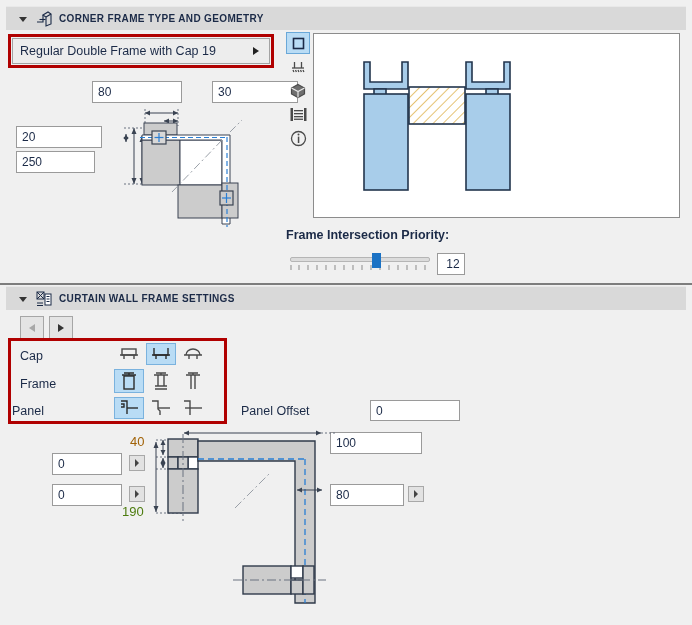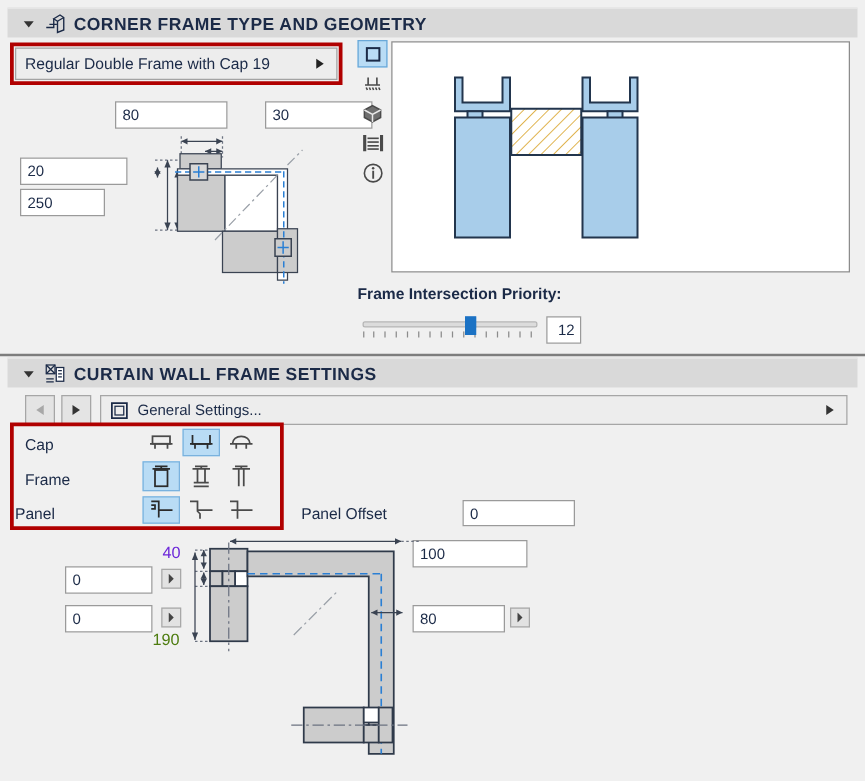--- a/index.html
+++ b/index.html
@@ -19,21 +19,21 @@
     position:absolute;left:6px;width:680px;height:24px;
     background:#d9d9d9;
     border-top:1px solid #e9e9e9;
     display:flex;align-items:center;
     box-sizing:border-box;
   }
   .sect-head .tri{
     width:10px;height:10px;margin-left:12px;margin-right:7px;flex:none;
   }
   .sect-head .htext{
-    font-size:14px;font-weight:bold;letter-spacing:.35px;color:#1b2a47;
+    font-size:10px;font-weight:bold;letter-spacing:.35px;color:#1b2a47;
     white-space:nowrap;
   }
   .sect-head .hicon{width:18px;height:18px;margin-right:6px;flex:none;}
   .sect-rule{position:absolute;left:0;width:692px;height:2px;background:#7d7d7d;}
 
   
   .tf{
     position:absolute;box-sizing:border-box;
     background:#ffffff;border:1px solid #9a9a9a;
     font-family:"Liberation Sans", sans-serif;font-size:12px;color:#1b2a47;
@@ -128,21 +128,21 @@
           <polygon points="1,1 7,5 1,9" fill="#222"></polygon>
         </svg>
     </span>
   </div>
   <div class="redbox" style="left:8px;top:34px;width:266px;height:34px;"></div>
 
   <div class="tf" style="left:92px;top:81px;width:90px;height:22px;">80</div>
   <div class="tf" style="left:176px;top:81px;width:86px;height:22px;margin-left:36px;">30</div>
 
   <div class="tf" style="left:16px;top:126px;width:86px;height:22px;">20</div>
-  <div class="tf" style="left:16px;top:151px;width:68px;height:22px;">250</div>
+  <div class="tf" style="left:16px;top:151px;width:79px;height:22px;">250</div>
 
   <svg style="position:absolute;left:112px;top:104px;" width="155" height="125" viewBox="0 0 155 125">
     <g stroke="#3a4352" fill="none" stroke-width="1">
 
       <g stroke="#3a4352" stroke-width="1">
         <line x1="33" y1="9" x2="66" y2="9"></line>
         <polygon points="33,9 38,6.5 38,11.5" fill="#3a4352" stroke="none"></polygon>
         <polygon points="66,9 61,6.5 61,11.5" fill="#3a4352" stroke="none"></polygon>
         <line x1="52" y1="17" x2="66" y2="17"></line>
         <polygon points="52,17 57,14.5 57,19.5" fill="#3a4352" stroke="none"></polygon>
@@ -315,34 +315,20 @@
   <div class="navbtn" style="left:20px;top:316px;width:24px;height:24px;">
     <svg width="8" height="10" viewBox="0 0 8 10">
         <polygon points="7,1 1,5 7,9" fill="#a8a8a8"></polygon>
       </svg>
   </div>
   <div class="navbtn" style="left:49px;top:316px;width:24px;height:24px;">
     <svg width="8" height="10" viewBox="0 0 8 10">
         <polygon points="1,1 7,5 1,9" fill="#333"></polygon>
       </svg>
   </div>
-  <div class="settings-bar" style="left:80px;top:316px;width:598px;height:24px;">
-    <span style="margin-left:7px;margin-right:7px;">
-      <svg width="15" height="15" viewBox="0 0 15 15">
-        <rect x="1.5" y="1.5" width="12" height="12" fill="none" stroke="#1b2a47" stroke-width="1.4"></rect>
-        <rect x="4" y="4" width="7" height="7" fill="none" stroke="#1b2a47" stroke-width="1"></rect>
-      </svg>
-    </span>
-    <span style="flex:1;">General Settings...</span>
-    <span style="margin-right:9px;">
-      <svg width="8" height="10" viewBox="0 0 8 10">
-          <polygon points="1,1 7,5 1,9" fill="#333"></polygon>
-        </svg>
-    </span>
-  </div>
 
   <div class="lbl" style="left:20px;top:349px;">Cap</div>
   <div class="lbl" style="left:20px;top:377px;">Frame</div>
   <div class="lbl" style="left:12px;top:404px;">Panel</div>
 
   <div class="tog" style="left:114px;top:343px;width:30px;height:22px;">
     <svg width="22" height="16" viewBox="0 0 22 16">
         <g stroke="#4a4a4a" stroke-width="1.4" fill="none">
       <rect x="4" y="3" width="14" height="6"></rect>
           <path d="M2 9 L20 9 M6 9 L6 13 M16 9 L16 13"></path>
@@ -436,21 +422,21 @@
 
   <div class="tf" style="left:330px;top:432px;width:92px;height:22px;">100</div>
 
   <div class="tf" style="left:330px;top:484px;width:74px;height:22px;">80</div>
   <div class="spin" style="left:408px;top:486px;">
     <svg width="6" height="8" viewBox="0 0 6 8">
         <polygon points="1,0 5,4 1,8" fill="#444"></polygon>
       </svg>
   </div>
 
-  <div class="lbl" style="left:130px;top:434px;font-size:13px;color:#6d28d9;">40</div>
+  <div class="lbl" style="left:130px;top:434px;font-size:13px;color:#a16207;">40</div>
   <div class="lbl" style="left:122px;top:504px;font-size:13px;color:#4d7c0f;">190</div>
 
   <svg style="position:absolute;left:140px;top:428px;" width="250" height="190" viewBox="0 0 250 190">
     <g stroke="#3a4352" stroke-width="1" fill="none">
 
       <line x1="44" y1="5" x2="181" y2="5"></line>
       <polygon points="44,5 49,2.5 49,7.5" fill="#3a4352" stroke="none"></polygon>
       <polygon points="181,5 176,2.5 176,7.5" fill="#3a4352" stroke="none"></polygon>
       <line x1="181" y1="5" x2="195" y2="5" stroke="#6b7280" stroke-dasharray="2,2"></line>
 

